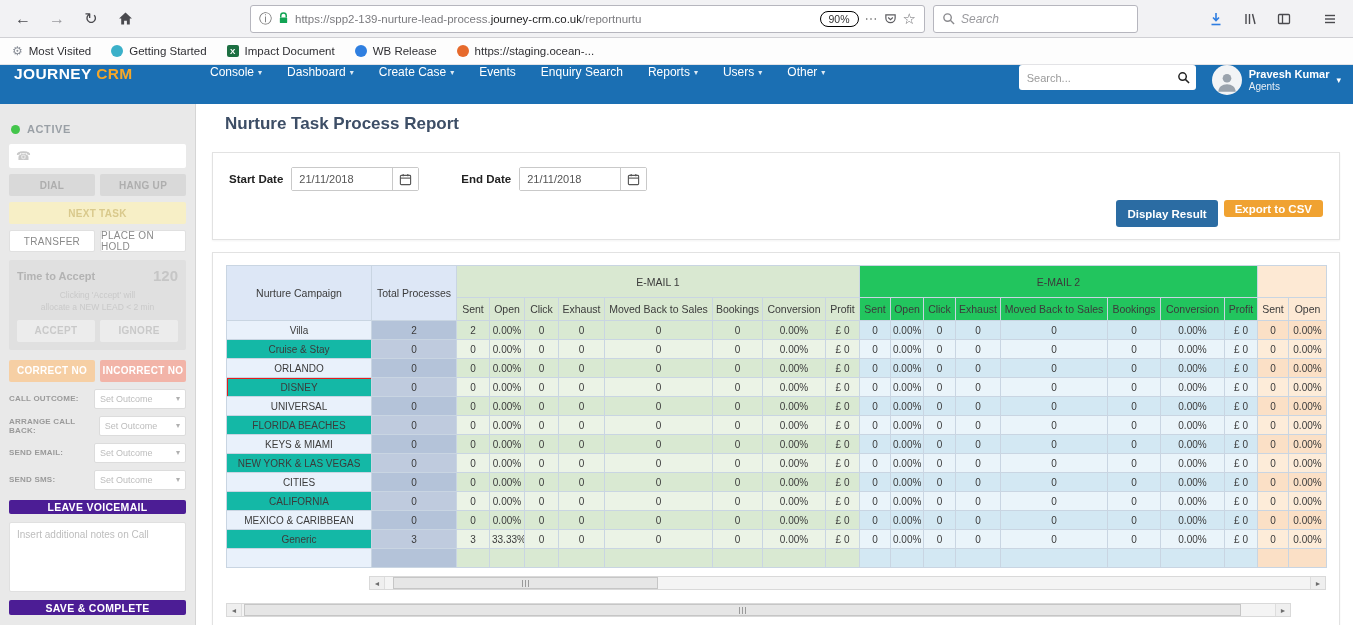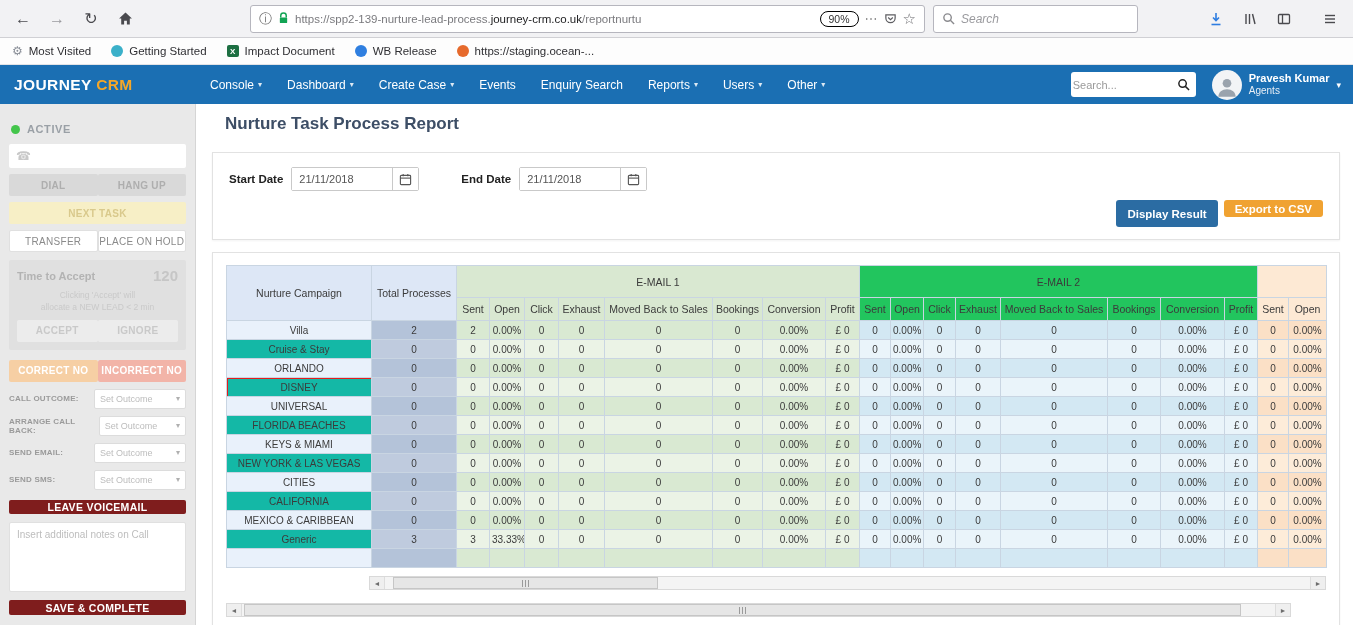--- a/index.html
+++ b/index.html
@@ -27,63 +27,63 @@
   .right-icons .menu{margin-left:12px}
 
   
   .bm-bar{height:27px;background:#fdfdfd;border-bottom:1px solid #e3e3e6;display:flex;align-items:center;padding:0 12px;gap:20px;flex:0 0 auto}
   .bm-item{display:flex;align-items:center;gap:6px;font-size:11.5px;color:#2f2f33;cursor:pointer}
   .bm-glyph{font-size:12px;line-height:1}
   .bm-dot{width:12px;height:12px;border-radius:50%;display:inline-block}
   .bm-sq{width:12px;height:12px;border-radius:2px;color:#fff;font-size:8px;font-weight:bold;display:flex;align-items:center;justify-content:center}
 
   
-  .app-header{height:39px;background:#1b6fb3;display:flex;align-items:center;flex:0 0 auto}
+  .app-header{height:39px;background:#1b6fb3;display:flex;align-items:flex-start;flex:0 0 auto}
   .logo{flex:0 0 196px;padding-left:14px;font-size:15.5px;font-weight:bold;letter-spacing:.4px;white-space:nowrap;cursor:pointer}
   .logo-a{color:#ffffff}
   .logo-b{color:#f5a728}
   .main-nav{display:flex;align-items:center;gap:25px;margin-left:14px}
   .nav-item{color:#fff;font-size:12px;white-space:nowrap;cursor:pointer;display:flex;align-items:center;gap:4px}
   .nav-caret{font-size:8px;opacity:.85}
-  .hdr-search{margin-left:auto;width:125px;height:25px;background:#fff;border-radius:3px;display:flex;align-items:center;padding:0 6px 0 2px}
+  .hdr-search{margin-left:auto;width:177px;height:25px;background:#fff;border-radius:3px;display:flex;align-items:center;padding:0 6px 0 8px}
   .hdr-search input{border:none;outline:none;flex:1;font-size:11px;color:#444;min-width:0;font-family:inherit}
   .hdr-search input::placeholder{color:#9a9a9a}
   .user-box{display:flex;align-items:center;gap:7px;margin:0 12px 0 16px;cursor:pointer}
   .avatar{width:30px;height:30px;border-radius:50%;background:#f2f4f6;display:flex;align-items:flex-end;justify-content:center;overflow:hidden}
   .user-meta{line-height:1.15}
   .user-name{color:#fff;font-size:11px;font-weight:bold;white-space:nowrap}
   .user-role{color:#e8eef5;font-size:10px}
   .user-caret{color:#fff;font-size:9px}
 
   
   .app-body{flex:1;display:flex;min-height:0}
   .sidebar{flex:0 0 196px;background:#e9e9e9;border-right:1px solid #d5d5d5;padding:15px 9px 10px;display:flex;flex-direction:column}
   .sb-status{display:flex;align-items:center;gap:7px;padding:4px 2px 9px}
   .sb-dot{width:9px;height:9px;border-radius:50%;background:#43c54b}
   .sb-status-label{font-size:11px;font-weight:bold;color:#9aa0a6;letter-spacing:.6px}
   .sb-phone{height:24px;background:#fff;border-radius:2px;display:flex;align-items:center;padding:0 7px;color:#c8c8c8;font-size:12px}
-  .sb-row{display:flex;margin-top:6px}
+  .sb-row{display:flex;gap:5px;margin-top:6px}
   .sb-btn{flex:1;height:22px;display:flex;align-items:center;justify-content:center;font-size:10px;font-weight:bold;border-radius:2px;cursor:pointer;letter-spacing:.3px}
   .btn-disabled{background:#d9d9d9;color:#aeaeae}
   .btn-next{background:#f7efc6;color:#d9c98c}
   .btn-white{background:#fff;color:#8a8a8a;font-weight:normal;border:1px solid #e0e0e0}
   .sb-time-panel{background:#e0e0e0;margin-top:8px;padding:7px 8px 8px;border-radius:2px}
   .sb-time-row{display:flex;justify-content:space-between;align-items:center}
   .sb-time-label{font-size:11px;font-weight:bold;color:#b3b3b3}
   .sb-time-value{font-size:15px;font-weight:bold;color:#c6c6c6}
   .sb-note{margin-top:6px;text-align:center;font-size:8.5px;color:#c9c9c9;line-height:1.4}
   .btn-faded{background:#ececec;color:#c9c9c9}
   .btn-correct{background:#f6cfa4;color:#fff}
   .btn-incorrect{background:#f2b4a8;color:#fff}
   .row-correct{margin-top:10px}
   .sb-outcome{display:flex;align-items:center;justify-content:space-between;margin-top:7px}
   .sb-outcome-label{font-size:8px;font-weight:bold;color:#9a9a9a;letter-spacing:.2px}
   .sb-select{width:92px;height:20px;background:#fff;border:1px solid #dcdcdc;border-radius:2px;display:flex;align-items:center;justify-content:space-between;padding:0 5px;font-size:9px;color:#bcbcbc;cursor:pointer}
   .sb-select-caret{color:#b0b0b0;font-size:8px}
-  .btn-blue{background:#7f1d1d;color:#fff;font-weight:bold;font-size:10.5px;height:22px;margin-top:10px;display:flex;align-items:center;justify-content:center;border-radius:2px;cursor:pointer;letter-spacing:.3px}
+  .btn-blue{background:#4c1d95;color:#fff;font-weight:bold;font-size:10.5px;height:22px;margin-top:10px;display:flex;align-items:center;justify-content:center;border-radius:2px;cursor:pointer;letter-spacing:.3px}
   .sb-notes{margin-top:8px;height:70px;background:#fff;border:1px solid #e0e0e0;border-radius:2px;font-size:10px;color:#555;padding:6px 7px;resize:none;font-family:inherit;outline:none}
   .sb-notes::placeholder{color:#bdbdbd}
   .btn-blue.save{margin-top:8px}
 
   
   .content{flex:1;background:#fff;min-width:0;overflow:hidden}
   .page-title{height:40px;display:flex;align-items:center;padding-left:29px;font-size:17px;font-weight:bold;color:#3d4e66}
   .panel{background:#fff;border:1px solid #e2e2e2;box-shadow:0 1px 2px rgba(0,0,0,.05)}
   .filter-panel{margin:8px 13px 0 16px;padding:14px 16px 10px;height:88px}
   .filter-row{display:flex;align-items:center}

